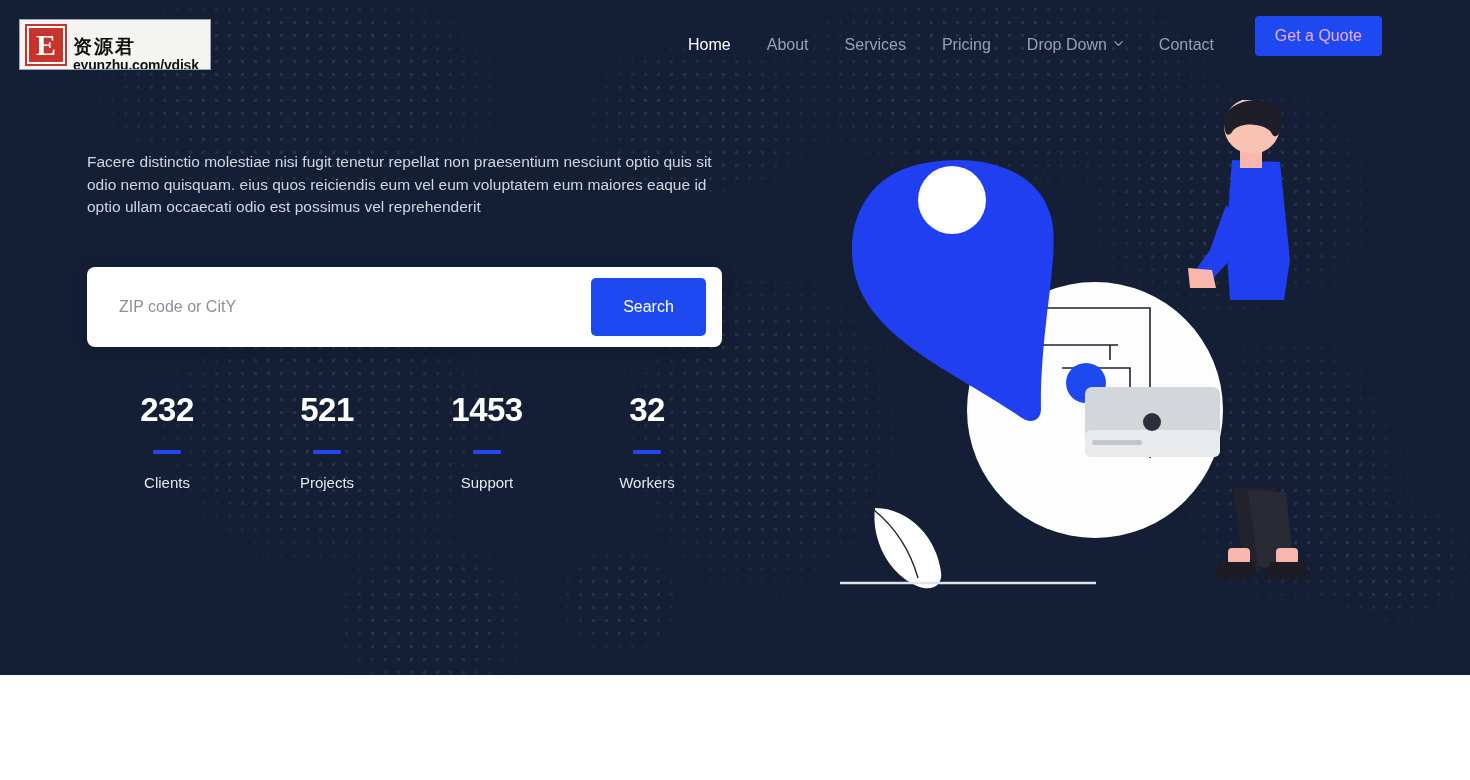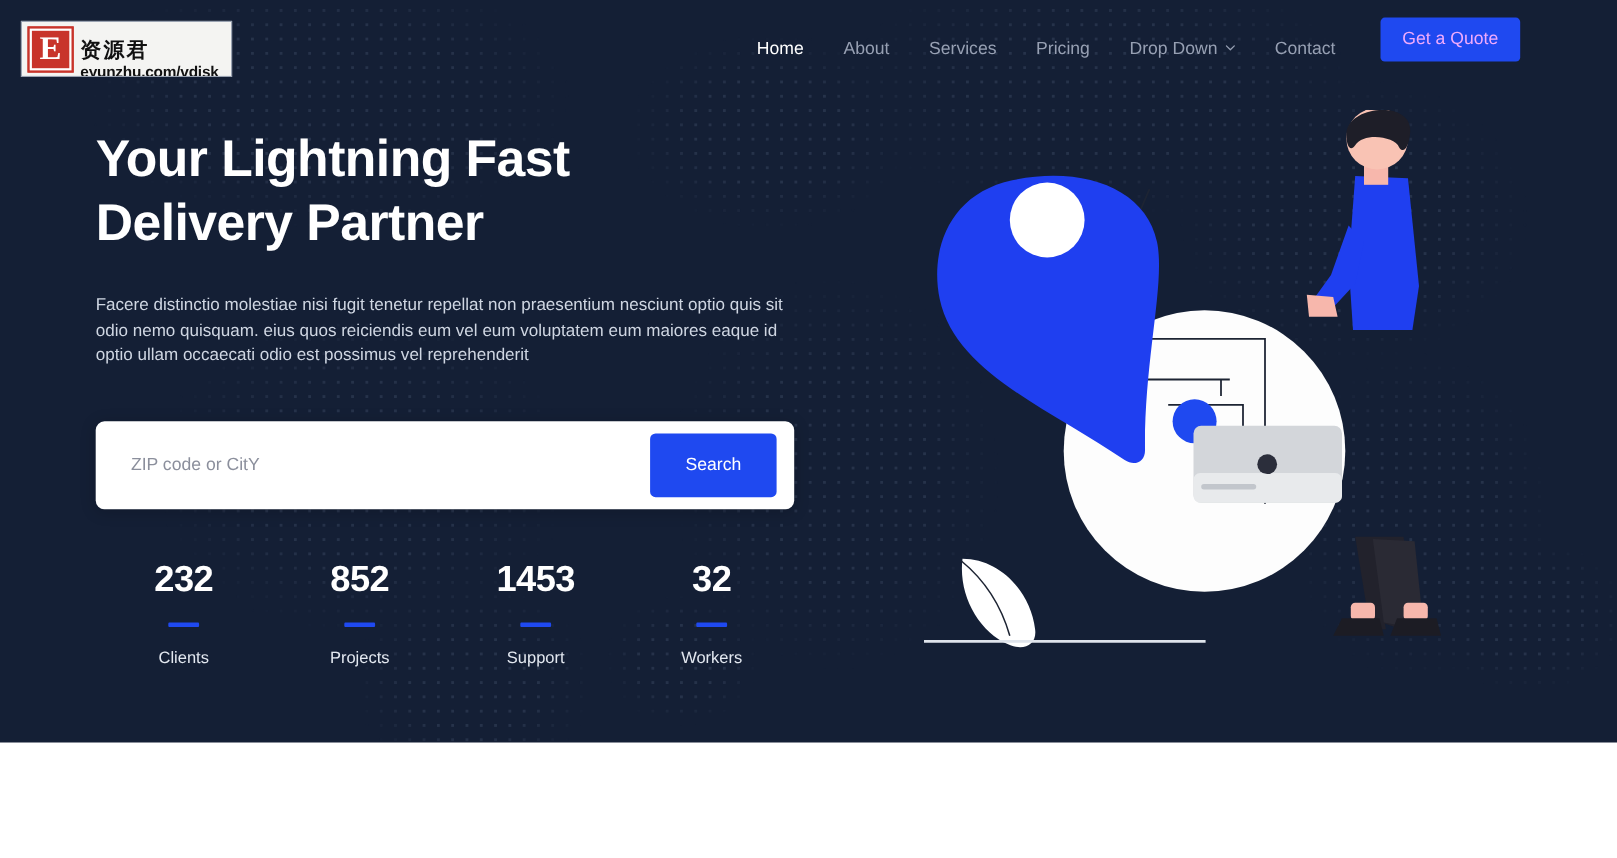--- a/index.html
+++ b/index.html
@@ -264,40 +264,36 @@
         <a class="nav-item">
           <span>Contact</span>
         </a>
         <span style="width: 150px;"></span>
       </nav>
 
     <button class="quote-btn">Get a Quote</button>
   </div>
 
   <div class="content">
-    <h1 class="headline">
-      <span>Your Lightning Fast</span><br>
-      <span>Delivery Partner</span>
-    </h1>
 
     <p class="subtext">Facere distinctio molestiae nisi fugit tenetur repellat non praesentium nesciunt optio quis sit odio nemo quisquam. eius quos reiciendis eum vel eum voluptatem eum maiores eaque id optio ullam occaecati odio est possimus vel reprehenderit</p>
 
     <div class="search-wrap">
       <input class="search-input" type="text" placeholder="ZIP code or CitY" style="">
       <button class="search-btn">Search</button>
     </div>
 
     <div class="stats" id="stats-root">
         <div class="stat">
           <div class="stat-num">232</div>
           <div class="stat-rule"></div>
           <div class="stat-label">Clients</div>
         </div>
         <div class="stat">
-          <div class="stat-num">852</div>
+          <div class="stat-num">521</div>
           <div class="stat-rule"></div>
           <div class="stat-label">Projects</div>
         </div>
         <div class="stat">
           <div class="stat-num">1453</div>
           <div class="stat-rule"></div>
           <div class="stat-label">Support</div>
         </div>
         <div class="stat">
           <div class="stat-num">32</div>

